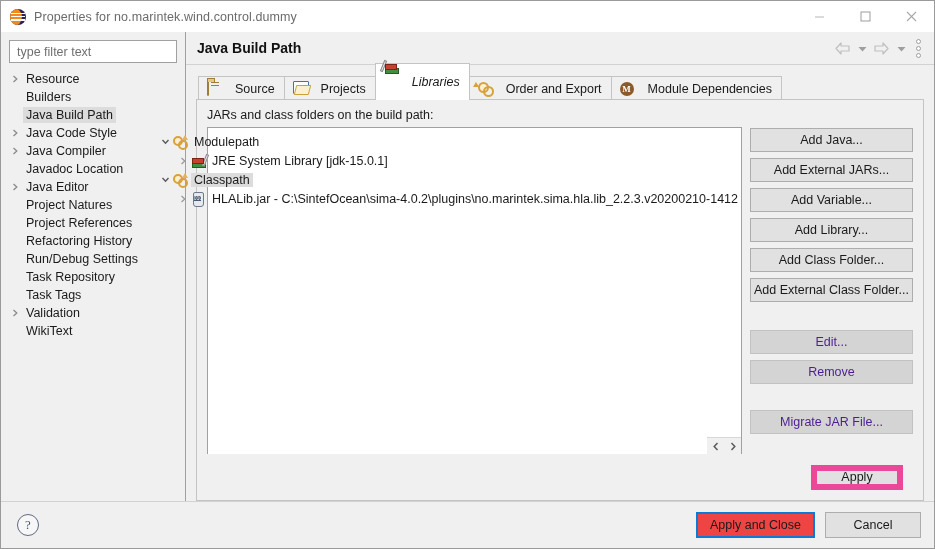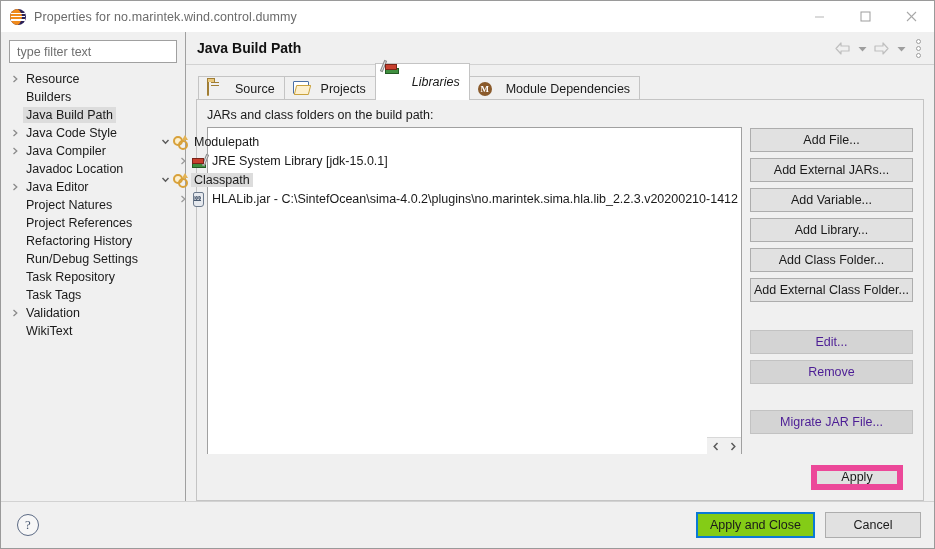--- a/index.html
+++ b/index.html
@@ -426,21 +426,21 @@
   }
   .fbtn {
     height: 26px; padding: 0 12px;
     background: #e1e1e1; border: 1px solid #adadad;
     font-size: 12.5px;
     display: flex; align-items: center; justify-content: center;
     white-space: nowrap;
   }
   .fbtn.default {
     border: 2px solid #0a7ad6;
-    background: #84cc16;
+    background: #ef4444;
   }
   .fbtn.cancel { width: 96px; }
 </style>
 </head>
 <body>
 
 <div id="app">
 
   <div class="titlebar">
     <div class="title-icon"></div>
@@ -611,20 +611,24 @@
         </div>
         <div class="tab">
           <span class="tab-ico"><span class="ico-folder-open"></span></span>
           <span>Projects</span>
         </div>
         <div class="tab active">
           <span class="tab-ico"><span class="ico-books"><span class="ico-books-pen"></span></span></span>
           <span>Libraries</span>
         </div>
         <div class="tab">
+          <span class="tab-ico"><span class="ico-order"><span class="ico-order-arrow"></span></span></span>
+          <span>Order and Export</span>
+        </div>
+        <div class="tab">
           <span class="tab-ico">
               <span class="ico-module">M</span>
             </span>
           <span>Module Dependencies</span>
         </div>
       </div>
 
       <div class="tab-content">
         <div class="content-label">JARs and class folders on the build path:</div>
 
@@ -702,21 +706,21 @@
               </div>
               <div class="hs-arrow">
                 <svg width="8" height="9" viewBox="0 0 8 9">
                     <polyline points="2.5,1 5.8,4.5 2.5,8" fill="none" stroke="currentColor" stroke-width="1.5"></polyline>
                   </svg>
               </div>
             </div>
           </div>
 
           <div class="btn-col">
-            <div class="ebtn">Add File...</div>
+            <div class="ebtn">Add Java...</div>
             <div class="ebtn">Add External JARs...</div>
             <div class="ebtn">Add Variable...</div>
             <div class="ebtn">Add Library...</div>
             <div class="ebtn">Add Class Folder...</div>
             <div class="ebtn">Add External Class Folder...</div>
             <div class="btn-gap"></div>
             <div class="ebtn disabled">Edit...</div>
             <div class="ebtn disabled">Remove</div>
             <div class="btn-gap2"></div>
             <div class="ebtn disabled">Migrate JAR File...</div>

